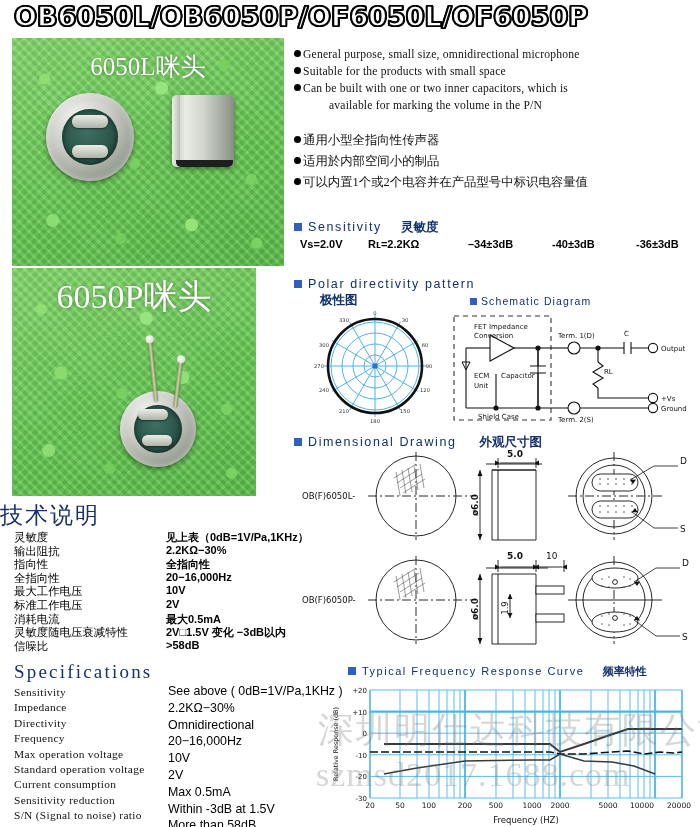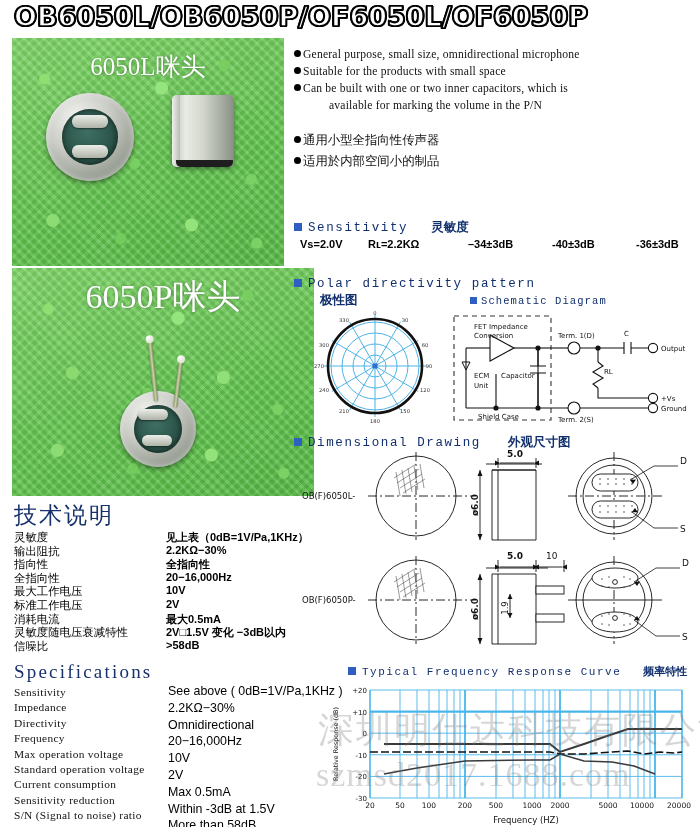--- a/index.html
+++ b/index.html
@@ -25,21 +25,21 @@
 
   
   .photo{position:absolute;overflow:hidden;}
   .photo .cap{
     position:absolute;left:0;width:100%;text-align:center;
     color:#ffffff;font-family:"Liberation Serif",serif;
     text-shadow:0 0 3px rgba(0,0,0,.35);
     z-index:4;
   }
   .ph1{left:12px;top:38px;width:272px;height:228px;}
-  .ph2{left:12px;top:268px;width:302px;height:228px;}
+  .ph2{left:12px;top:268px;width:244px;height:228px;}
   .ph1 .cap{top:12px;font-size:25px;}
   .ph2 .cap{top:6px;font-size:34px;}
 
   .greenbg{
     position:absolute;inset:0;
     background:
       radial-gradient(circle at 12% 18%, #8ede72 0 5px, transparent 6px),
       radial-gradient(circle at 32% 10%, #7ed366 0 5px, transparent 6px),
       radial-gradient(circle at 55% 22%, #96e47d 0 6px, transparent 7px),
       radial-gradient(circle at 78% 12%, #78cf60 0 5px, transparent 6px),
@@ -100,21 +100,21 @@
   }
   .bul-en{font-size:11.6px;letter-spacing:.2px;}
   .bul-cn{font-size:12.4px;}
   .dot{
     display:inline-block;width:7px;height:7px;border-radius:50%;
     background:#000;margin-right:2px;vertical-align:1px;
   }
 
   
   .sec{
-    position:absolute;color:#12306e;font-family:Liberation Mono, monospace;
+    position:absolute;color:#12306e;font-family:Liberation Sans, sans-serif;
     white-space:nowrap;font-size:12.5px;letter-spacing:1.6px;
   }
   .sq{
     display:inline-block;width:8px;height:8px;background:#2f5fc0;
     margin-right:6px;vertical-align:0px;
   }
   .sec .cn{letter-spacing:0px;font-weight:bold;color:#12306e;}
   .sec.small{font-size:10.5px;letter-spacing:1.1px;}
   .sec.small .sq{width:7px;height:7px;margin-right:4px;}
 
@@ -125,21 +125,21 @@
 
   
   .sens-row{
     position:absolute;font-size:11px;color:#000;white-space:nowrap;
     font-family:"Liberation Sans",sans-serif;font-weight:bold;
   }
   .sens-row span{position:absolute;}
 
   
   .cn-head{
-    position:absolute;left:14px;top:500px;font-size:23px;color:#17316d;
+    position:absolute;left:0;top:500px;font-size:23px;color:#17316d;
     font-family:"Liberation Serif",serif;letter-spacing:2px;
   }
   .cn-tbl{position:absolute;left:14px;top:530px;width:276px;font-size:11.4px;color:#000;}
   .cn-tbl .r{position:relative;height:13.6px;white-space:nowrap;}
   .cn-tbl .k{position:absolute;left:0;}
   .cn-tbl .v{position:absolute;left:152px;font-family:"Liberation Sans",sans-serif;font-size:11px;font-weight:bold;}
 
   
   .sp-head{
     position:absolute;left:14px;top:661px;font-size:19px;color:#17316d;
@@ -220,20 +220,23 @@
   </div>
   <div class="bul bul-en" style="left:329px;top:99px;">
     <span>available for marking the volume in the P/N</span>
   </div>
 
   <div class="bul bul-cn" style="left:294px;top:132px;">
     <span class="dot"></span><span>通用小型全指向性传声器</span>
   </div>
   <div class="bul bul-cn" style="left:294px;top:153px;">
     <span class="dot"></span><span>适用於内部空间小的制品</span>
+  </div>
+  <div class="bul bul-cn" style="left:294px;top:174px;">
+    <span class="dot"></span><span>可以内置1个或2个电容并在产品型号中标识电容量值</span>
   </div>
 
   <div class="sec" style="left:294px;top:219px;">
     <span class="sq"></span><span>Sensitivity</span>
     <span class="cn" style="margin-left:14px;">灵敏度</span>
   </div>
   <div class="sens-row" style="left:300px;top:238px;width:390px;height:14px;">
     <span style="left:0;">Vs=2.0V</span>
     <span style="left:68px;">Rʟ=2.2KΩ</span>
     <span style="left:168px;">–34±3dB</span>

